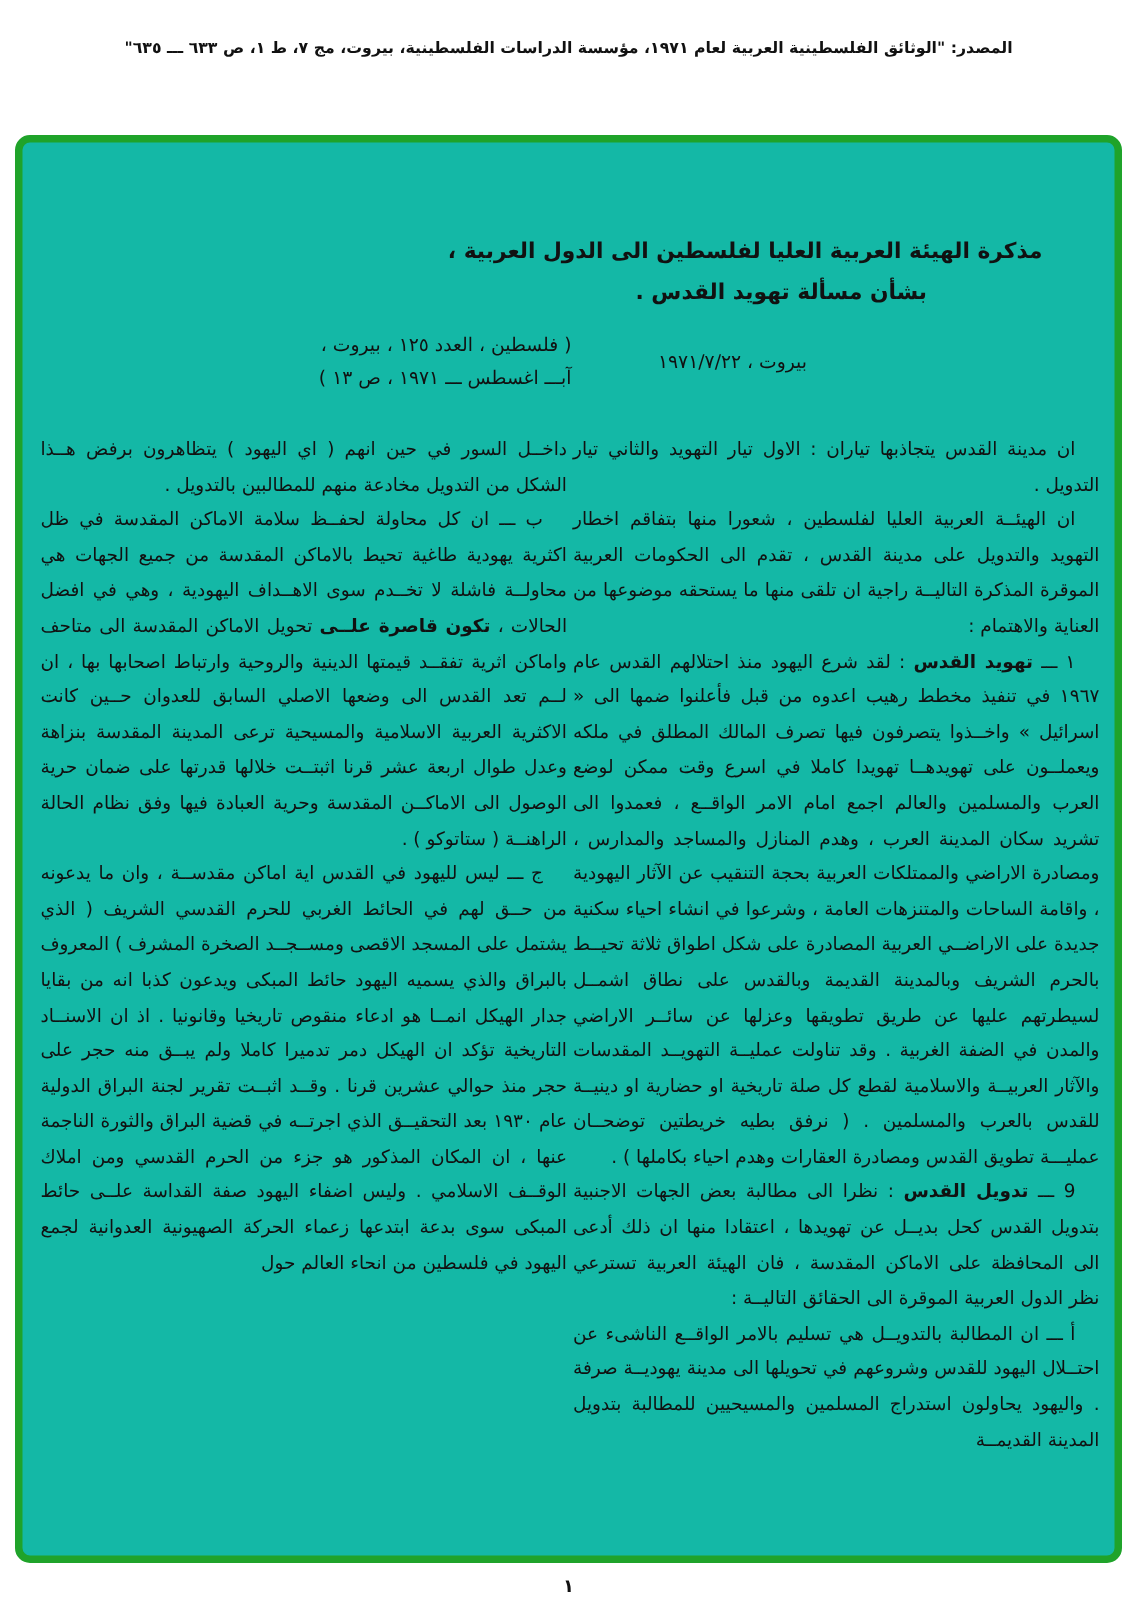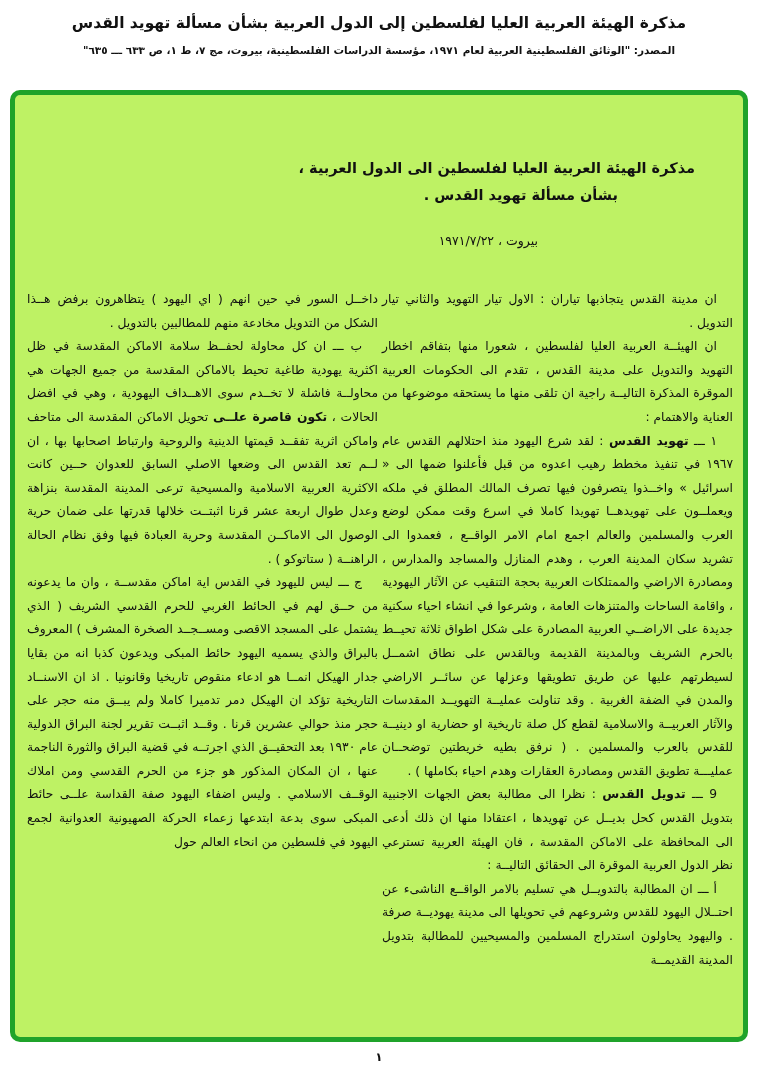--- a/index.html
+++ b/index.html
@@ -9,21 +9,21 @@
     direction:rtl;
   }
   
   .page-header{position:absolute;top:14px;left:0;right:0;text-align:center;}
   .page-header .h-title{font-size:15.5px;font-weight:bold;letter-spacing:0;}
   .page-header .h-source{font-size:10.5px;font-weight:bold;margin-top:12px;}
   
   .frame{
     position:absolute;left:10px;top:90px;width:738px;height:952px;
     box-sizing:border-box;border:5px solid #1fa32a;border-radius:10px;
-    background:#bef264;
+    background:#14b8a6;
   }
   
   .doc-title{
     position:absolute;top:60px;right:48px;width:520px;
     text-align:right;font-weight:bold;font-size:14.5px;line-height:27px;
   }
   .doc-title .t2{margin-right:77px;}
   
   .meta-row{position:absolute;top:122px;left:0;right:0;height:52px;font-size:12.5px;}
   .meta-date{position:absolute;right:205px;top:16px;white-space:nowrap;}
@@ -39,32 +39,35 @@
   .para{margin:0;text-indent:16px;}
   .para.no-indent{text-indent:0;}
   .para .b{font-weight:bold;}
   
   .page-number{position:absolute;top:1050px;left:0;right:0;text-align:center;font-size:12px;font-weight:bold;}
 </style>
 </head>
 <body>
 
 <div class="page-header">
-  <div class="h-title">مذكرة الهيئة العربية العليا لفلسطين إلى الدول العربية بشأن مسألة تهويد القدس</div>
   <div class="h-source">المصدر: "الوثائق الفلسطينية العربية لعام ١٩٧١، مؤسسة الدراسات الفلسطينية، بيروت، مج ٧، ط ١، ص ٦٣٣ ـــ ٦٣٥"</div>
 </div>
 
 <div class="frame" style="border-color: rgb(31, 163, 42);">
   <div class="doc-title">
     <div class="t1">مذكرة الهيئة العربية العليا لفلسطين الى الدول العربية ،</div>
     <div class="t2">بشأن مسألة تهويد القدس .</div>
   </div>
 
   <div class="meta-row">
     <div class="meta-date">بيروت ، ١٩٧١/٧/٢٢</div>
+    <div class="meta-citation">
+      <div>( فلسطين ، العدد ١٢٥ ، بيروت ،</div>
+      <div>آبـــ اغسطس ـــ ١٩٧١ ، ص ١٣ )</div>
+    </div>
   </div>
 
   <div class="columns">
     <div id="col-right" class="col col-right">
         <p class="para"><span>ان مدينة القدس يتجاذبها تياران : الاول تيار التهويد والثاني تيار التدويل .</span></p>
         <p class="para"><span>ان الهيئــة العربية العليا لفلسطين ، شعورا منها بتفاقم اخطار التهويد والتدويل على مدينة القدس ، تقدم الى الحكومات العربية الموقرة المذكرة التاليــة راجية ان تلقى منها ما يستحقه موضوعها من العناية والاهتمام :</span></p>
         <p class="para"><span>١ ـــ </span><span class="b">تهويد القدس</span><span> : لقد شرع اليهود منذ احتلالهم القدس عام ١٩٦٧ في تنفيذ مخطط رهيب اعدوه من قبل فأعلنوا ضمها الى « اسرائيل » واخــذوا يتصرفون فيها تصرف المالك المطلق في ملكه ويعملــون على تهويدهــا تهويدا كاملا في اسرع وقت ممكن لوضع العرب والمسلمين والعالم اجمع امام الامر الواقــع ، فعمدوا الى تشريد سكان المدينة العرب ، وهدم المنازل والمساجد والمدارس ، ومصادرة الاراضي والممتلكات العربية بحجة التنقيب عن الآثار اليهودية ، واقامة الساحات والمتنزهات العامة ، وشرعوا في انشاء احياء سكنية جديدة على الاراضــي العربية المصادرة على شكل اطواق ثلاثة تحيــط بالحرم الشريف وبالمدينة القديمة وبالقدس على نطاق اشمــل لسيطرتهم عليها عن طريق تطويقها وعزلها عن سائــر الاراضي والمدن في الضفة الغربية . وقد تناولت عمليــة التهويــد المقدسات والآثار العربيــة والاسلامية لقطع كل صلة تاريخية او حضارية او دينيــة للقدس بالعرب والمسلمين . ( نرفق بطيه خريطتين توضحــان عمليـــة تطويق القدس ومصادرة العقارات وهدم احياء بكاملها ) .</span></p>
         <p class="para"><span>9 ـــ </span><span class="b">تدويل القدس</span><span> : نظرا الى مطالبة بعض الجهات الاجنبية بتدويل القدس كحل بديــل عن تهويدها ، اعتقادا منها ان ذلك أدعى الى المحافظة على الاماكن المقدسة ، فان الهيئة العربية تسترعي نظر الدول العربية الموقرة الى الحقائق التاليــة :</span></p>
         <p class="para"><span>أ ـــ ان المطالبة بالتدويــل هي تسليم بالامر الواقــع الناشىء عن احتــلال اليهود للقدس وشروعهم في تحويلها الى مدينة يهوديــة صرفة . واليهود يحاولون استدراج المسلمين والمسيحيين للمطالبة بتدويل المدينة القديمــة</span></p>
       </div>

